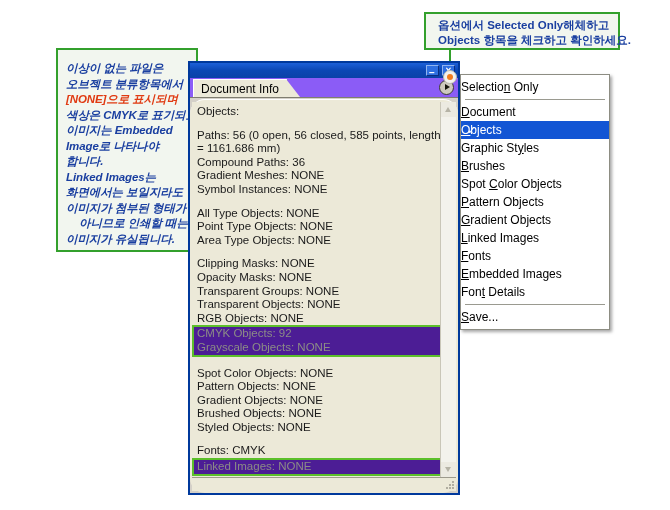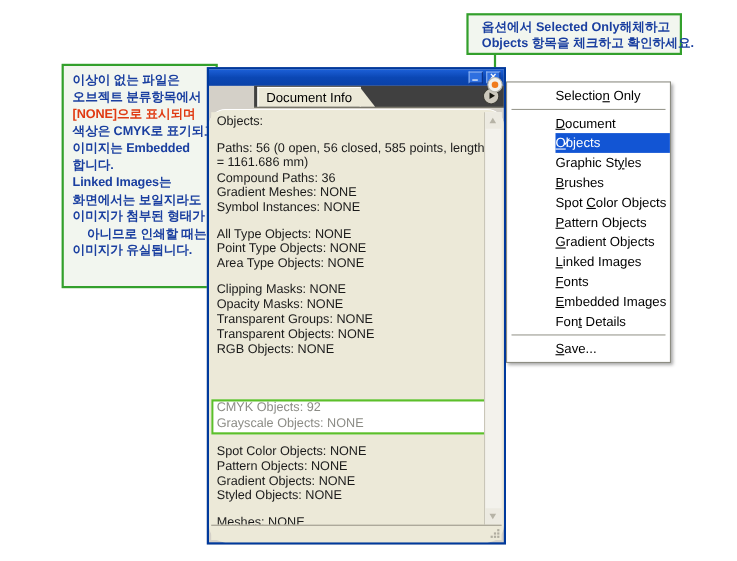--- a/index.html
+++ b/index.html
@@ -31,24 +31,25 @@
     left: 424px;
     top: 12px;
     width: 196px;
     height: 38px;
     padding: 4px 12px;
     line-height: 15px;
   }
   #callout-top .line { white-space: nowrap; }
   #callout-left {
     left: 56px;
-    top: 58px;
+    top: 48px;
     width: 142px;
     height: 204px;
-    padding: 6px 8px;
+    padding: 11px 8px;
+    font-style: italic;
   }
   #callout-left .line {
     white-space: nowrap;
     letter-spacing: -0.1px;
   }
   .callout-connector {
     position: absolute;
     background: #33a02c;
     width: 2px;
   }
@@ -117,24 +118,23 @@
     line-height: 9px;
     font-family: "Liberation Sans", sans-serif;
     font-weight: bold;
   }
   #tb-min .tb-glyph { left: 2px; top: 2px; font-size: 10px; }
   #tb-close .tb-glyph { left: 2.5px; top: 0px; font-size: 10px; }
 
   
   #tabstrip {
     height: 19px;
-    background: #404040;
+    background: #8b5cf6;
     position: relative;
     border-bottom: 1px solid #7f7d70;
-    margin-left: 41px;
   }
   #tab-active {
     position: absolute;
     left: 3px;
     top: 1px;
     height: 18px;
     padding: 0 8px 0 7px;
     background: #ece9d8;
     border-top: 1px solid #ffffff;
     border-left: 1px solid #ffffff;
@@ -199,26 +199,25 @@
     line-height: 13.6px;
     color: #1a1a1a;
     padding: 3px 0 0 5px;
     box-sizing: border-box;
   }
   .info-line { white-space: nowrap; height: 13.6px; }
   .info-line.spacer { height: 10px; }
   .info-line.dim { color: #8c8c86; }
   .hl-group {
     border: 2px solid #5cbf2a;
-    background: #ffffff;
+    background: #4c1d95;
     box-sizing: border-box;
     margin-left: -5px;
     padding-left: 3px;
     width: 250px;
-    margin-top: 38px;
   }
   .hl-group .info-line { height: 13.6px; }
 
   
   #scrollbar {
     position: absolute;
     top: 2px;
     right: 2px;
     width: 15px;
     bottom: 16px;
@@ -289,21 +288,20 @@
     box-sizing: border-box;
     padding: 3px 0;
     font-size: 12px;
   }
   .menu-item {
     position: relative;
     height: 18px;
     line-height: 18px;
     white-space: nowrap;
     color: #000000;
-    margin-left: 44px;
   }
   .menu-item.selected {
     background: #1255d4;
     color: #ffffff;
   }
   .menu-check {
     position: absolute;
     left: 6px;
     top: 0;
     font-size: 11px;
@@ -324,20 +322,21 @@
   <div class="line">Objects 항목을 체크하고 확인하세요.</div>
 </div>
 <div class="callout-connector" id="connector-top"></div>
 
 <div class="callout" id="callout-left">
     <div class="line" style="color: rgb(26, 63, 160);">이상이 없는 파일은</div>
     <div class="line" style="color: rgb(26, 63, 160);">오브젝트 분류항목에서</div>
     <div class="line" style="color: rgb(224, 58, 18);">[NONE]으로 표시되며</div>
     <div class="line" style="color: rgb(26, 63, 160);">색상은 CMYK로 표기되고</div>
     <div class="line" style="color: rgb(26, 63, 160);">이미지는 Embedded</div>
+    <div class="line" style="color: rgb(26, 63, 160);">Image로  나타나야</div>
     <div class="line" style="color: rgb(26, 63, 160);">합니다.</div>
     <div class="line" style="color: rgb(26, 63, 160);">Linked Images는</div>
     <div class="line" style="color: rgb(26, 63, 160);">화면에서는 보일지라도</div>
     <div class="line" style="color: rgb(26, 63, 160);">이미지가 첨부된 형태가</div>
     <div class="line" style="color: rgb(26, 63, 160); margin-left: 13px;">아니므로 인쇄할 때는</div>
     <div class="line" style="color: rgb(26, 63, 160);">이미지가 유실됩니다.</div>
   </div>
 
 <div id="palette">
 
@@ -376,23 +375,24 @@
         <div class="info-line">Transparent Objects: NONE</div>
         <div class="info-line">RGB Objects: NONE</div>
         <div class="hl-group">
           <div class="info-line dim">CMYK Objects: 92</div>
           <div class="info-line dim">Grayscale Objects: NONE</div>
         </div>
         <div class="info-line spacer"></div>
         <div class="info-line">Spot Color Objects: NONE</div>
         <div class="info-line">Pattern Objects: NONE</div>
         <div class="info-line">Gradient Objects: NONE</div>
+        <div class="info-line">Brushed Objects: NONE</div>
         <div class="info-line">Styled Objects: NONE</div>
         <div class="info-line spacer"></div>
-        <div class="info-line">Meshes: NONE</div>
+        <div class="info-line">Fonts: CMYK</div>
         <div class="hl-group">
           <div class="info-line dim">Linked Images: NONE</div>
         </div>
       </div>
 
     <div id="scrollbar">
       <div class="sb-arrow" id="sb-up"></div>
       <div class="sb-arrow" id="sb-down"></div>
     </div>
 

